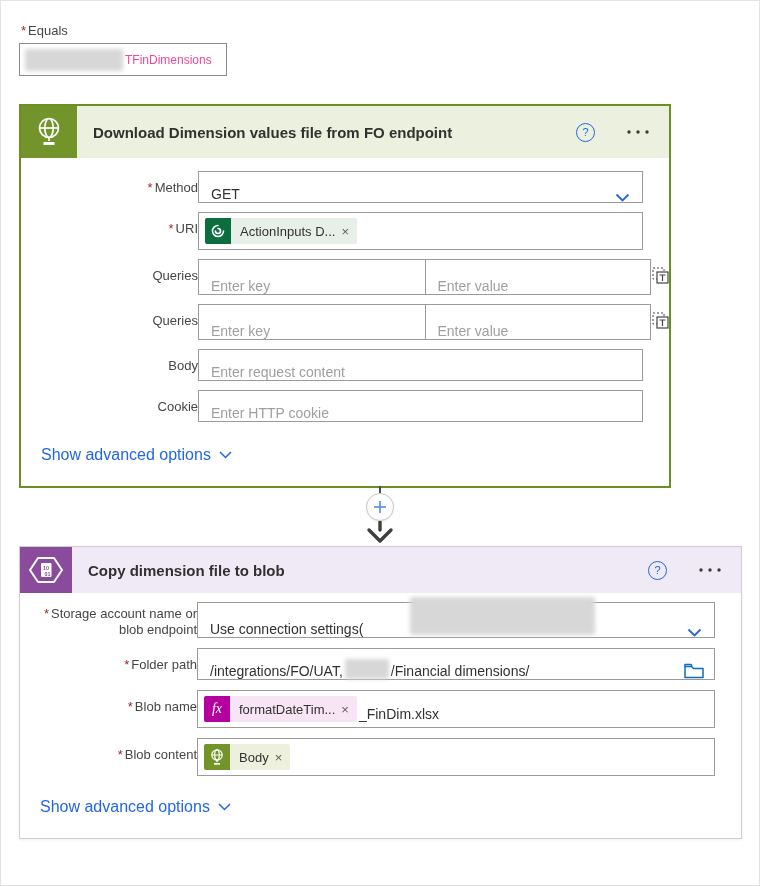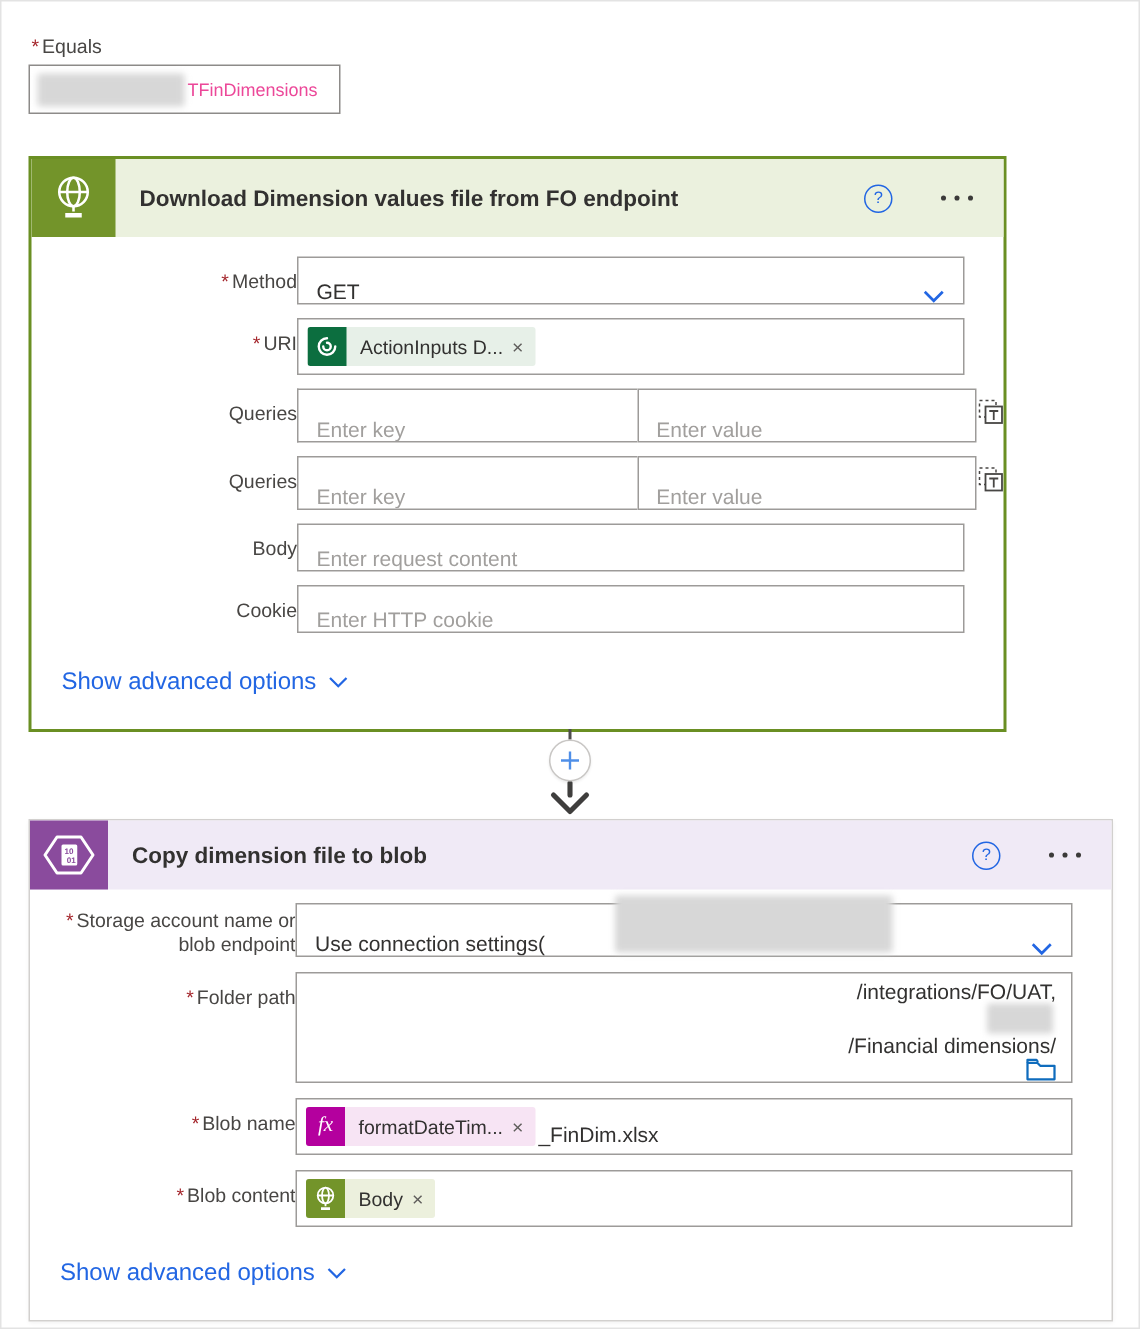--- a/index.html
+++ b/index.html
@@ -68,21 +68,21 @@
 
   
   #blob-card { top:545px; width:723px; border:1px solid #d2d0ce; box-shadow:0 1px 3px rgba(0,0,0,.06); }
   #blob-card .card-header { background:#f0eaf6; height:46px; }
   #blob-card .icon-block { background:#8a4b9d; flex-basis:52px; }
   #blob-card .card-body { padding-top:9px; }
   #blob-card .row { margin-bottom:10px; }
   .two-line-label { padding-top:4px !important; }
   .dd-rel { position:relative; }
   .dd-rel .redacted { position:absolute; left:212px; top:-6px; width:185px; height:38px; }
-  .path-flex { padding:4px 10px 0 12px;flex-direction:column; }
+  .path-flex { padding:4px 10px 0 12px; }
   .path-flex .ptext { font-size:14px; color:#323130; white-space:nowrap; }
   .path-flex .redacted { width:44px; height:20px; margin:0 2px; }
   .folder-btn { margin-left:auto; cursor:pointer; display:flex; align-items:center; }
 </style>
 </head>
 <body>
 
 <div id="stage">
 
   <div id="equals-label" class="field-label">

